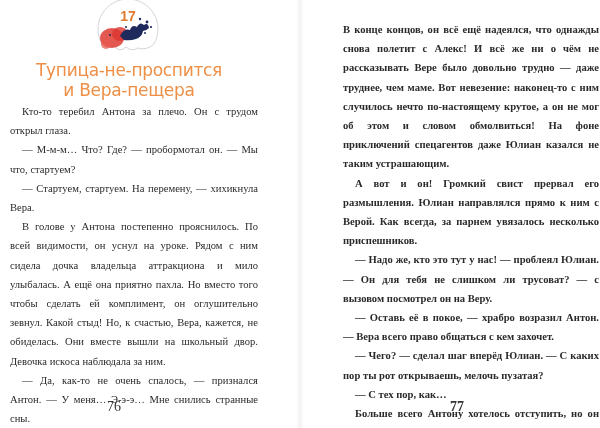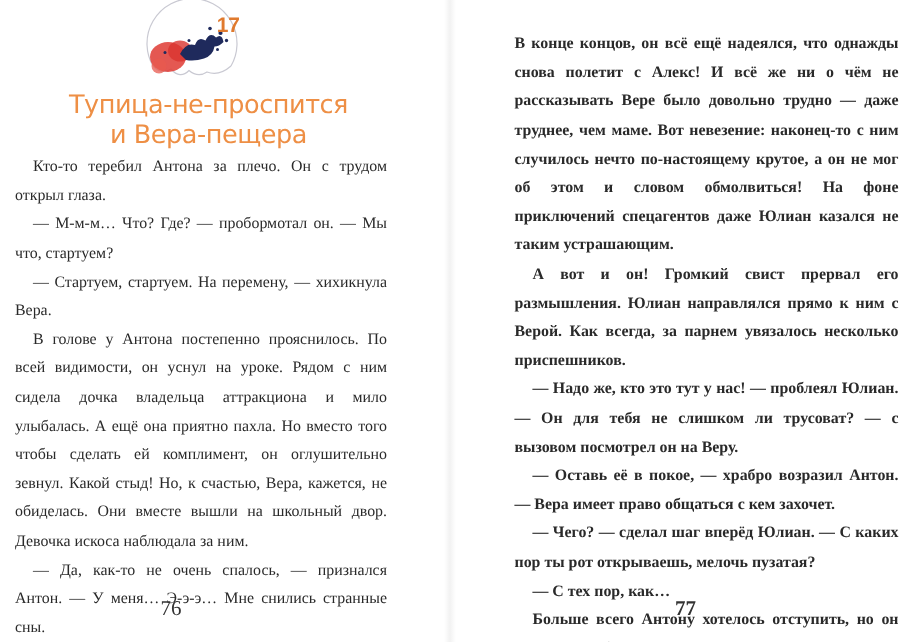--- a/index.html
+++ b/index.html
@@ -14,26 +14,26 @@
   .page.left { background: #ffffff; }
   .page.right { background: #ffffff; font-weight: bold; }
   .gutter {
     position: absolute; left: 296px; top: 0; width: 8px; height: 428px;
     background: linear-gradient(to right, rgba(0,0,0,0) 0%, rgba(0,0,0,0.05) 50%, rgba(0,0,0,0) 100%);
   }
   .emblem {
     position: absolute; left: 96px; top: 0px; width: 64px; height: 56px;
   }
   .chapter-num {
-    position: absolute; left: 0; top: 8px; width: 64px; text-align: right;
+    position: absolute; left: 0; top: 8px; width: 64px; text-align: center;
     font-family: "Liberation Sans", "DejaVu Sans", sans-serif;
     font-weight: bold; font-size: 14px; color: #e07a2e;
   }
   .chapter-title {
-    position: absolute; left: 11px; top: 60px; width: 256px; text-align: center;
+    position: absolute; left: 1px; top: 60px; width: 256px; text-align: center;
     font-family: "DejaVu Sans", "Liberation Sans", sans-serif;
     font-size: 17px; line-height: 20px; color: #ee8f45; letter-spacing: -0.3px;
   }
   .text {
     position: absolute;
     font-size: 10.6px; line-height: 19.2px;
     text-align: justify;
   }
   .left .text { left: 10px; top: 102px; width: 248px; }
   .right .text { left: 43px; top: 20px; width: 256px; }
@@ -85,21 +85,21 @@
     </div>
 
     <div class="folio">76</div>
   </div>
 
   <div class="page right">
     <div class="text">
       <p class="noindent">В конце концов, он всё ещё надеялся, что однажды снова полетит с Алекс! И всё же ни о чём не рассказывать Вере было довольно трудно — даже труднее, чем маме. Вот невезение: наконец-то с ним случилось нечто по-настоящему крутое, а он не мог об этом и словом обмолвиться! На фоне приключений спецагентов даже Юлиан казался не таким устрашающим.</p>
       <p>А вот и он! Громкий свист прервал его размышления. Юлиан направлялся прямо к ним с Верой. Как всегда, за парнем увязалось несколько приспешников.</p>
       <p>— Надо же, кто это тут у нас! — проблеял Юлиан. — Он для тебя не слишком ли трусоват? — с вызовом посмотрел он на Веру.</p>
-      <p>— Оставь её в покое, — храбро возразил Антон. — Вера имеет право общаться с кем захочет.</p>
+      <p>— Оставь её в покое, — храбро возразил Антон. — Вера всего право общаться с кем захочет.</p>
       <p>— Чего? — сделал шаг вперёд Юлиан. — С каких пор ты рот открываешь, мелочь пузатая?</p>
       <p>— С тех пор, как…</p>
       <p><span>Больше всего Антону хотелось отступить, но он заставил себя остаться на месте и всеми силами сосредоточиться на своём таланте спецагента. Нет, лучше на том моменте, когда они общими усилиями вызволили Космача из отеля. Это ведь был </span></p>
 
     </div>
 
     <div class="folio">77</div>
   </div>
 
   <div class="gutter"></div>

